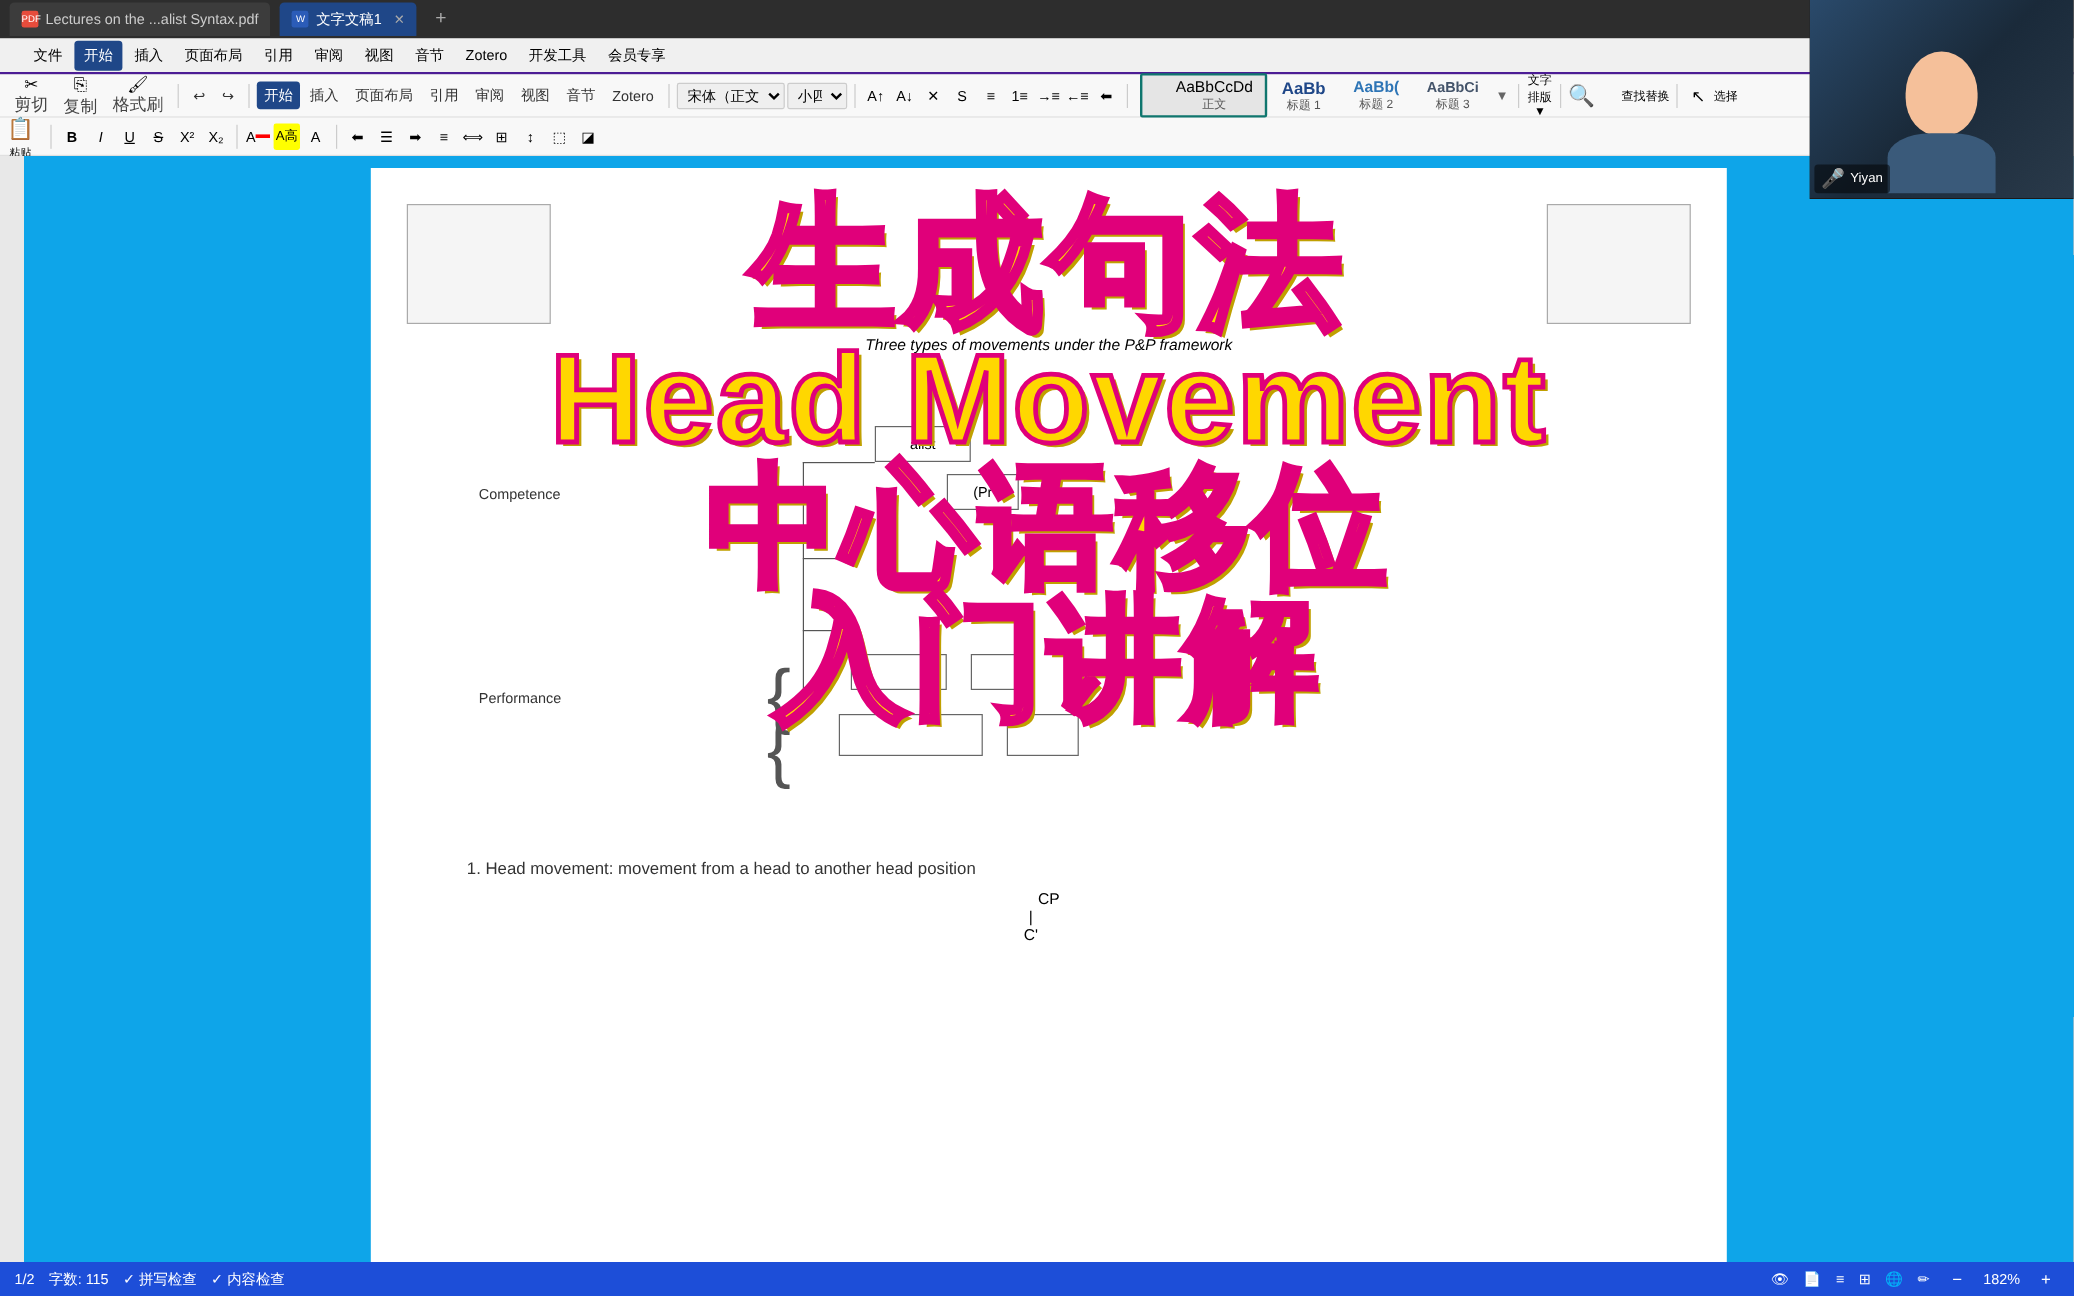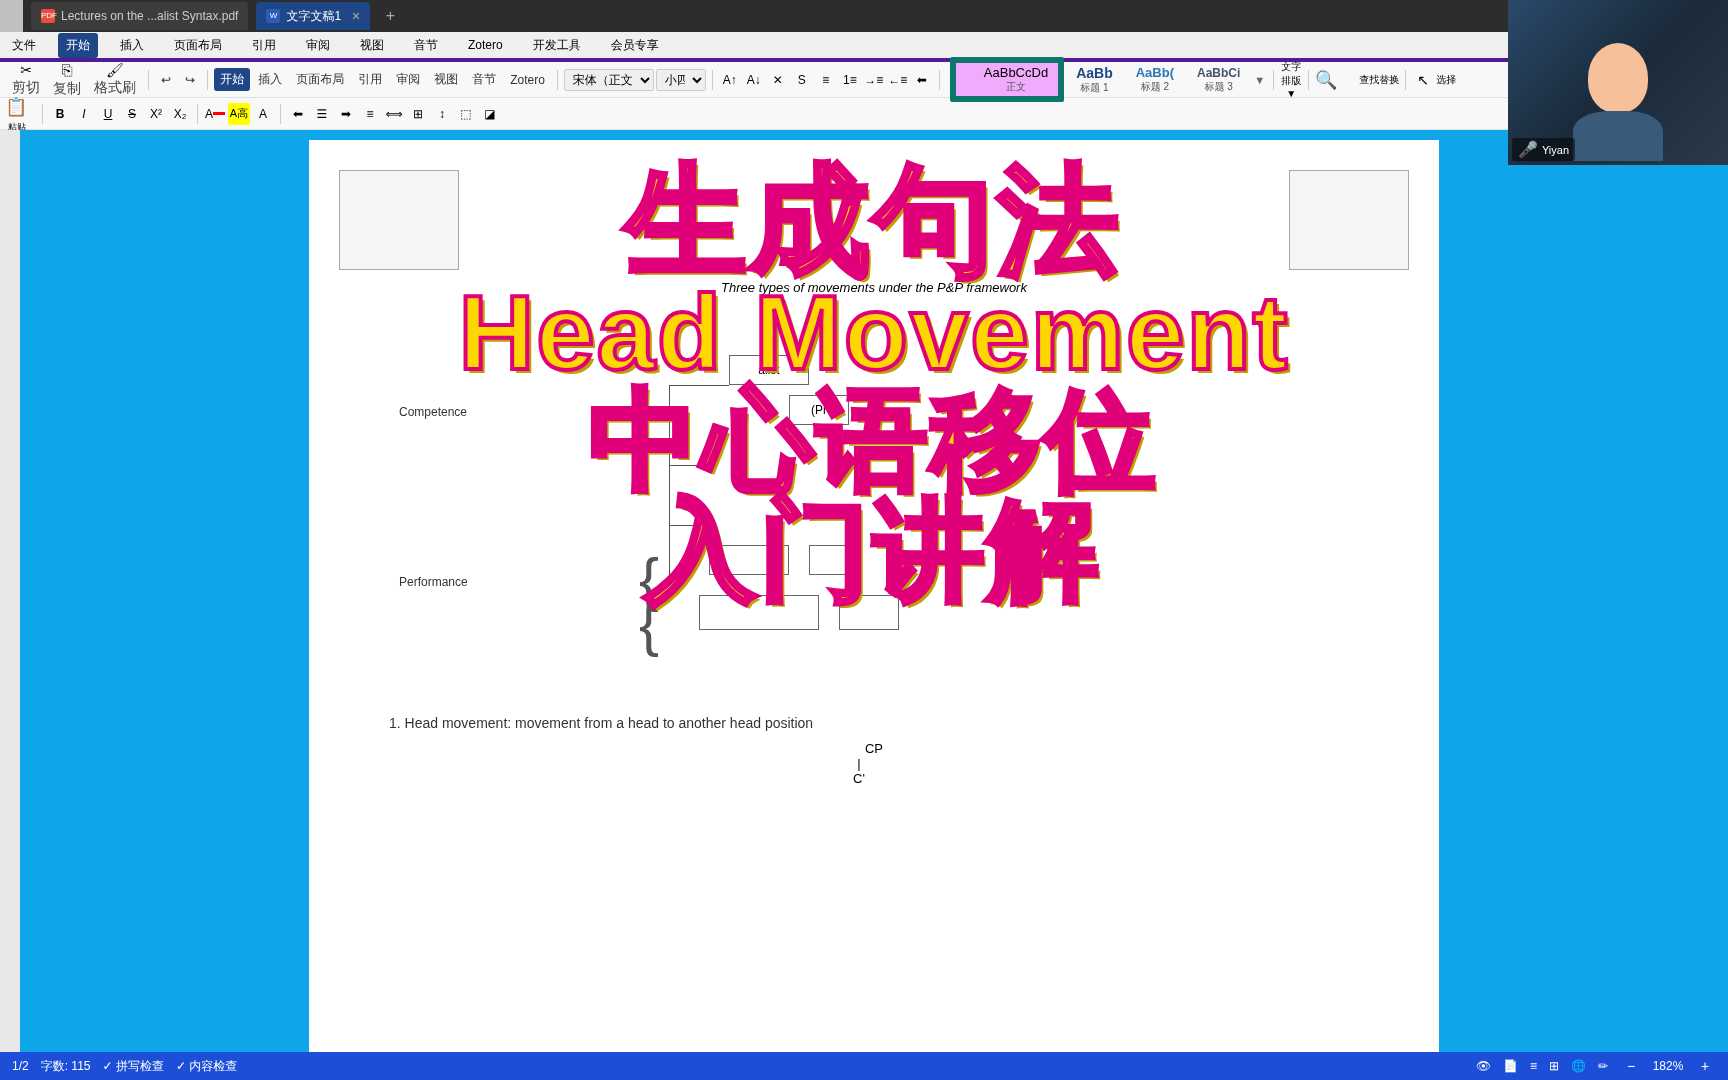--- a/index.html
+++ b/index.html
@@ -12,21 +12,20 @@
     }
 
     
     .title-bar {
       height: 32px;
       background: #2d2d2d;
       display: flex;
       align-items: center;
       padding: 0 8px;
       gap: 8px;
-      margin-left: 23px;
     }
     .tab {
       height: 28px;
       display: flex;
       align-items: center;
       padding: 0 10px;
       font-size: 12px;
       color: #ccc;
       background: #3c3c3c;
       border-radius: 4px 4px 0 0;
@@ -66,23 +65,23 @@
       font-size: 16px;
       cursor: pointer;
     }
 
     
     .menu-bar {
       height: 30px;
       background: #f0f0f0;
       display: flex;
       align-items: center;
-      padding: 0 4px;
-      gap: 14px;
-      border-bottom: 4px solid #4c1d95;
+      padding: 0 20px;
+      gap: 2px;
+      border-bottom: 2px solid #4c1d95;
       font-size: 12px;
     }
     .menu-item {
       padding: 4px 8px;
       cursor: pointer;
       border-radius: 3px;
     }
 
     
     .toolbar-row1 {
@@ -497,21 +496,21 @@
 
   <button class="fmt-btn">≡</button>
   <button class="fmt-btn">1≡</button>
   <button class="fmt-btn">→≡</button>
   <button class="fmt-btn">←≡</button>
   <button class="fmt-btn">⬅</button>
 
   <div class="tb-separator"></div>
 
   <div class="style-samples">
-    <div class="sample-box" style="background:#f0abfc;border:6px solid #0f766e;font-size:11px;padding-left:28px;">
+    <div class="sample-box" style="background:#e5e5e5;border:2px solid #0f766e;font-size:11px;padding-left:28px;">
       <div style="font-size:13px;">AaBbCcDd</div>
       <div style="font-size:10px;color:#555;">正文</div>
     </div>
     <div class="sample-box" style="font-size:11px;">
       <div style="font-size:14px;font-weight:bold;color:#1f4788;">AaBb</div>
       <div style="font-size:10px;color:#555;">标题 1</div>
     </div>
     <div class="sample-box" style="font-size:11px;">
       <div style="font-size:13px;font-weight:bold;color:#2e75b6;">AaBb(</div>
       <div style="font-size:10px;color:#555;">标题 2</div>

